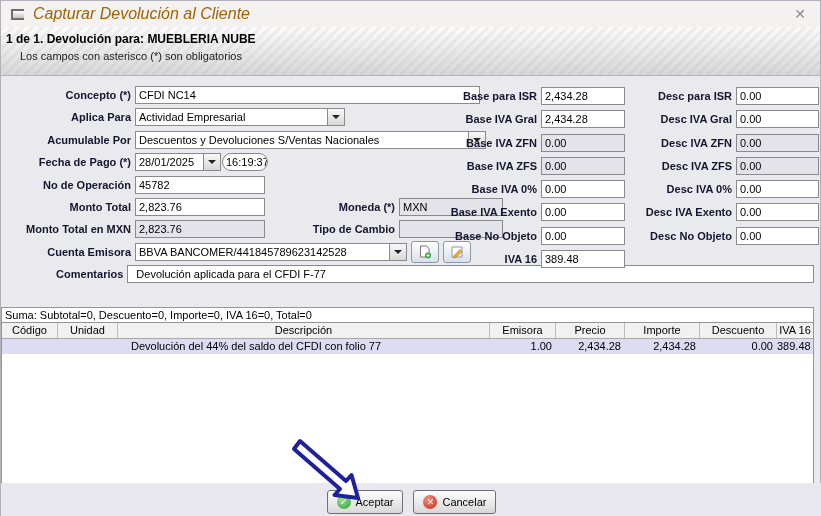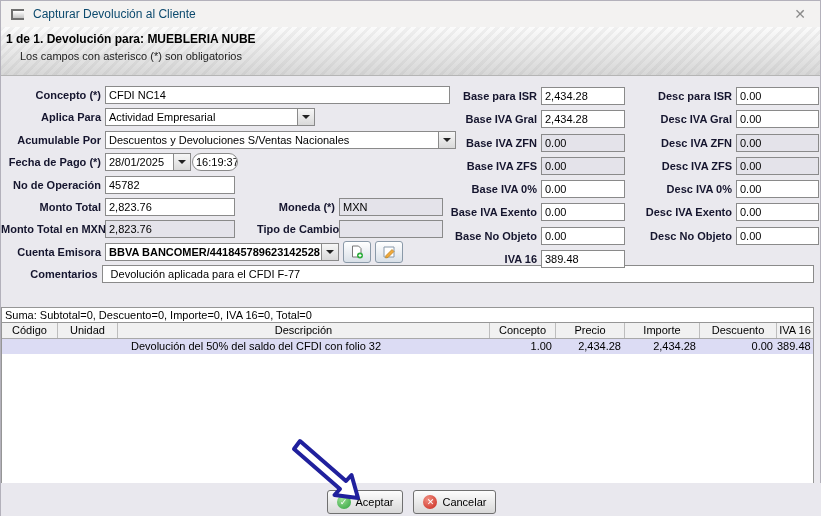--- a/index.html
+++ b/index.html
@@ -9,21 +9,21 @@
     font-family:"Liberation Sans","DejaVu Sans",sans-serif;
     font-size:11px;color:#000;
   }
   .dialog{position:absolute;inset:0;border:1px solid #b3b1bb;box-sizing:border-box;}
 
   
   .titlebar{position:absolute;left:0;top:0;width:100%;height:26px;background:#f3f2f1;
     display:flex;align-items:center;box-sizing:border-box;padding:0 10px;}
   .win-icon{width:13px;height:11px;border:2px solid #6e6e6e;border-right:none;
     background:linear-gradient(#ffffff,#c3c3c3);margin-right:9px;box-sizing:border-box;}
-  .title{font-size:12px;color:#0c4a6e;flex:1;}
+  .title{font-size:16px;color:#a16207;flex:1;font-style:italic;}
   .close{color:#8a8a8a;font-size:14px;line-height:14px;cursor:pointer;padding:2px 4px;}
 
   
   .banner{position:absolute;left:0;top:26px;width:100%;height:49px;box-sizing:border-box;
     background:
       repeating-linear-gradient(135deg, rgba(140,140,140,0.10) 0 3px, rgba(255,255,255,0) 3px 7px),
       linear-gradient(#fbfbfb,#d7d7d7);
     border-bottom:1px solid #b5b5b5;}
   .banner-title{font-size:12px;font-weight:bold;color:#000;padding:5px 0 0 5px;}
   .banner-sub{font-size:11px;color:#1c1c1c;padding:4px 0 0 19px;}
@@ -34,34 +34,34 @@
     padding:0 3px;box-sizing:border-box;white-space:nowrap;overflow:hidden;font-size:11px;}
   .ro{background:#e4e3ea;}
   .sel{position:relative;padding-right:3px;}
   .sel::after{content:"";position:absolute;right:0;top:0;bottom:0;width:16px;
     background:linear-gradient(#f7f7f7,#d9d9d9);border-left:1px solid #8a8a8a;}
   .sel::before{content:"";position:absolute;right:4px;top:50%;margin-top:-2px;
     border:4px solid transparent;border-top-color:#222;z-index:2;}
 
   .col-left{position:absolute;left:0;top:85px;width:813px;}
   .lrow{display:flex;align-items:center;height:18px;margin-bottom:4.4px;}
-  .col-left .lbl{width:104px;}
+  .col-left .lbl{width:114px;margin-left:20px;}
   .lbl2{width:74px;padding-left:22px;}
 
   .col-mid{position:absolute;left:448px;top:86px;width:180px;}
   .col-right{position:absolute;left:643px;top:86px;width:180px;}
   .mrow{display:flex;align-items:center;height:18px;margin-bottom:5.3px;}
   .col-mid .lbl,.col-right .lbl{width:92px;}
   .col-mid .sbox{width:84px;}
   .col-right .sbox{width:83px;}
   .sbox{height:18px;line-height:16px;border:1px solid #8a8a8a;background:#fff;padding:0 3px;box-sizing:border-box;}
   .sbox.ro{background:#e4e3ea;}
 
   .w345{width:345px;} .w210{width:210px;} .w351{width:351px;} .w86{width:86px;}
-  .w50{width:46px;margin-left:1px;border-radius:9px;} .w130{width:130px;} .w104{width:104px;} .w234{width:234px;font-weight:bold;} .w705{width:737px;padding-left:8px;}
+  .w50{width:46px;margin-left:1px;border-radius:9px;} .w130{width:130px;} .w104{width:104px;} .w234{width:272px;} .w705{width:737px;padding-left:8px;}
 
   .tool{width:26px;height:20px;margin-left:4px;border:1px solid #8a99a8;border-radius:3px;
     background:linear-gradient(#ffffff,#d9e0e8);display:flex;align-items:center;justify-content:center;cursor:pointer;}
 
   
   .suma{position:absolute;left:0;top:306px;width:813px;height:16px;background:#fff;
     border:1px solid #969696;box-sizing:border-box;line-height:14px;padding-left:3px;}
   .grid{position:absolute;left:0;top:321px;width:813px;height:196px;background:#fff;
     border:1px solid #969696;box-sizing:border-box;}
   .ghead{display:flex;height:16px;background:#f1f1f1;border-bottom:1px solid #a9a9a9;box-sizing:border-box;}
@@ -226,30 +226,30 @@
     </div>
   </div>
 
   <div class="suma">Suma: Subtotal=0, Descuento=0, Importe=0, IVA 16=0, Total=0</div>
 
   <div class="grid">
     <div class="ghead">
       <div class="gh c1">Código</div>
       <div class="gh c2">Unidad</div>
       <div class="gh c3">Descripción</div>
-      <div class="gh c4">Concepto</div>
+      <div class="gh c4">Emisora</div>
       <div class="gh c5">Precio</div>
       <div class="gh c6">Importe</div>
       <div class="gh c7">Descuento</div>
       <div class="gh c8">IVA 16</div>
     </div>
     <div class="grow">
       <div class="gc c1"></div>
       <div class="gc c2"></div>
-      <div class="gc c3 desc-cell">Devolución del 50% del saldo del CFDI con folio 32</div>
+      <div class="gc c3 desc-cell">Devolución del 44% del saldo del CFDI con folio 77</div>
       <div class="gc c4 num">1.00</div>
       <div class="gc c5 num">2,434.28</div>
       <div class="gc c6 num">2,434.28</div>
       <div class="gc c7 num">0.00</div>
       <div class="gc c8 num">389.48</div>
     </div>
   </div>
 
   <div class="footer">
     <div class="btn">

